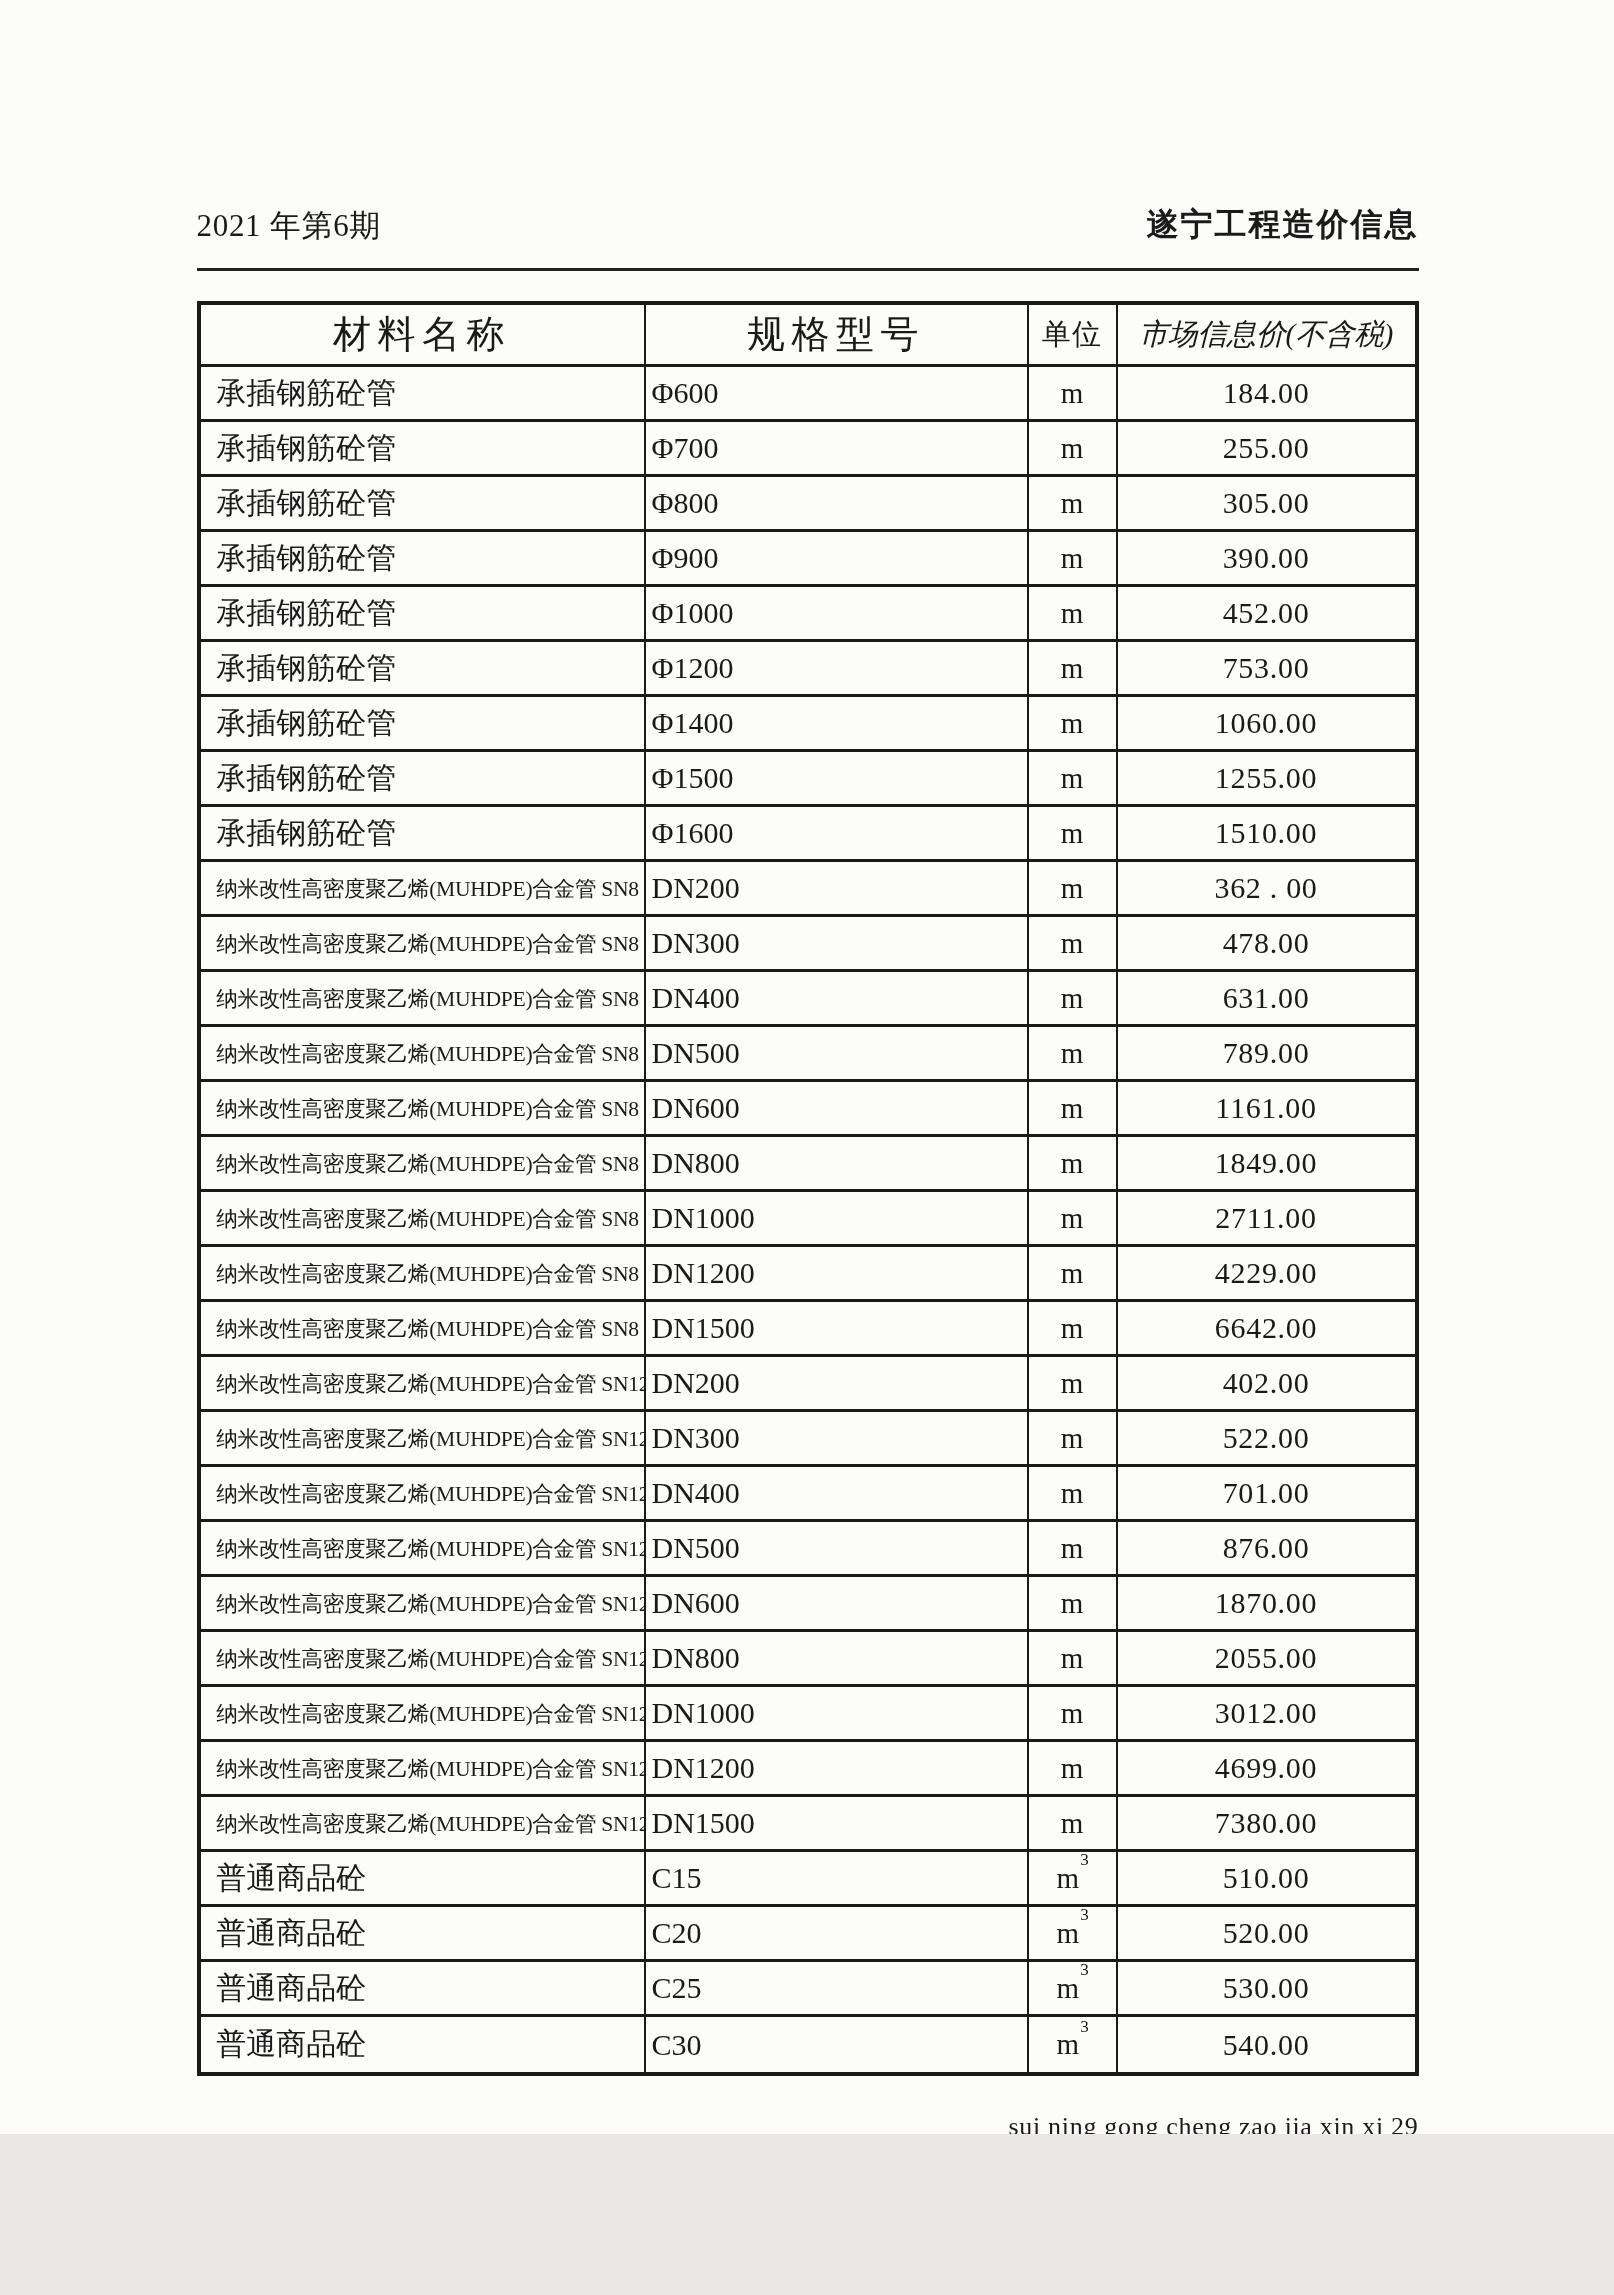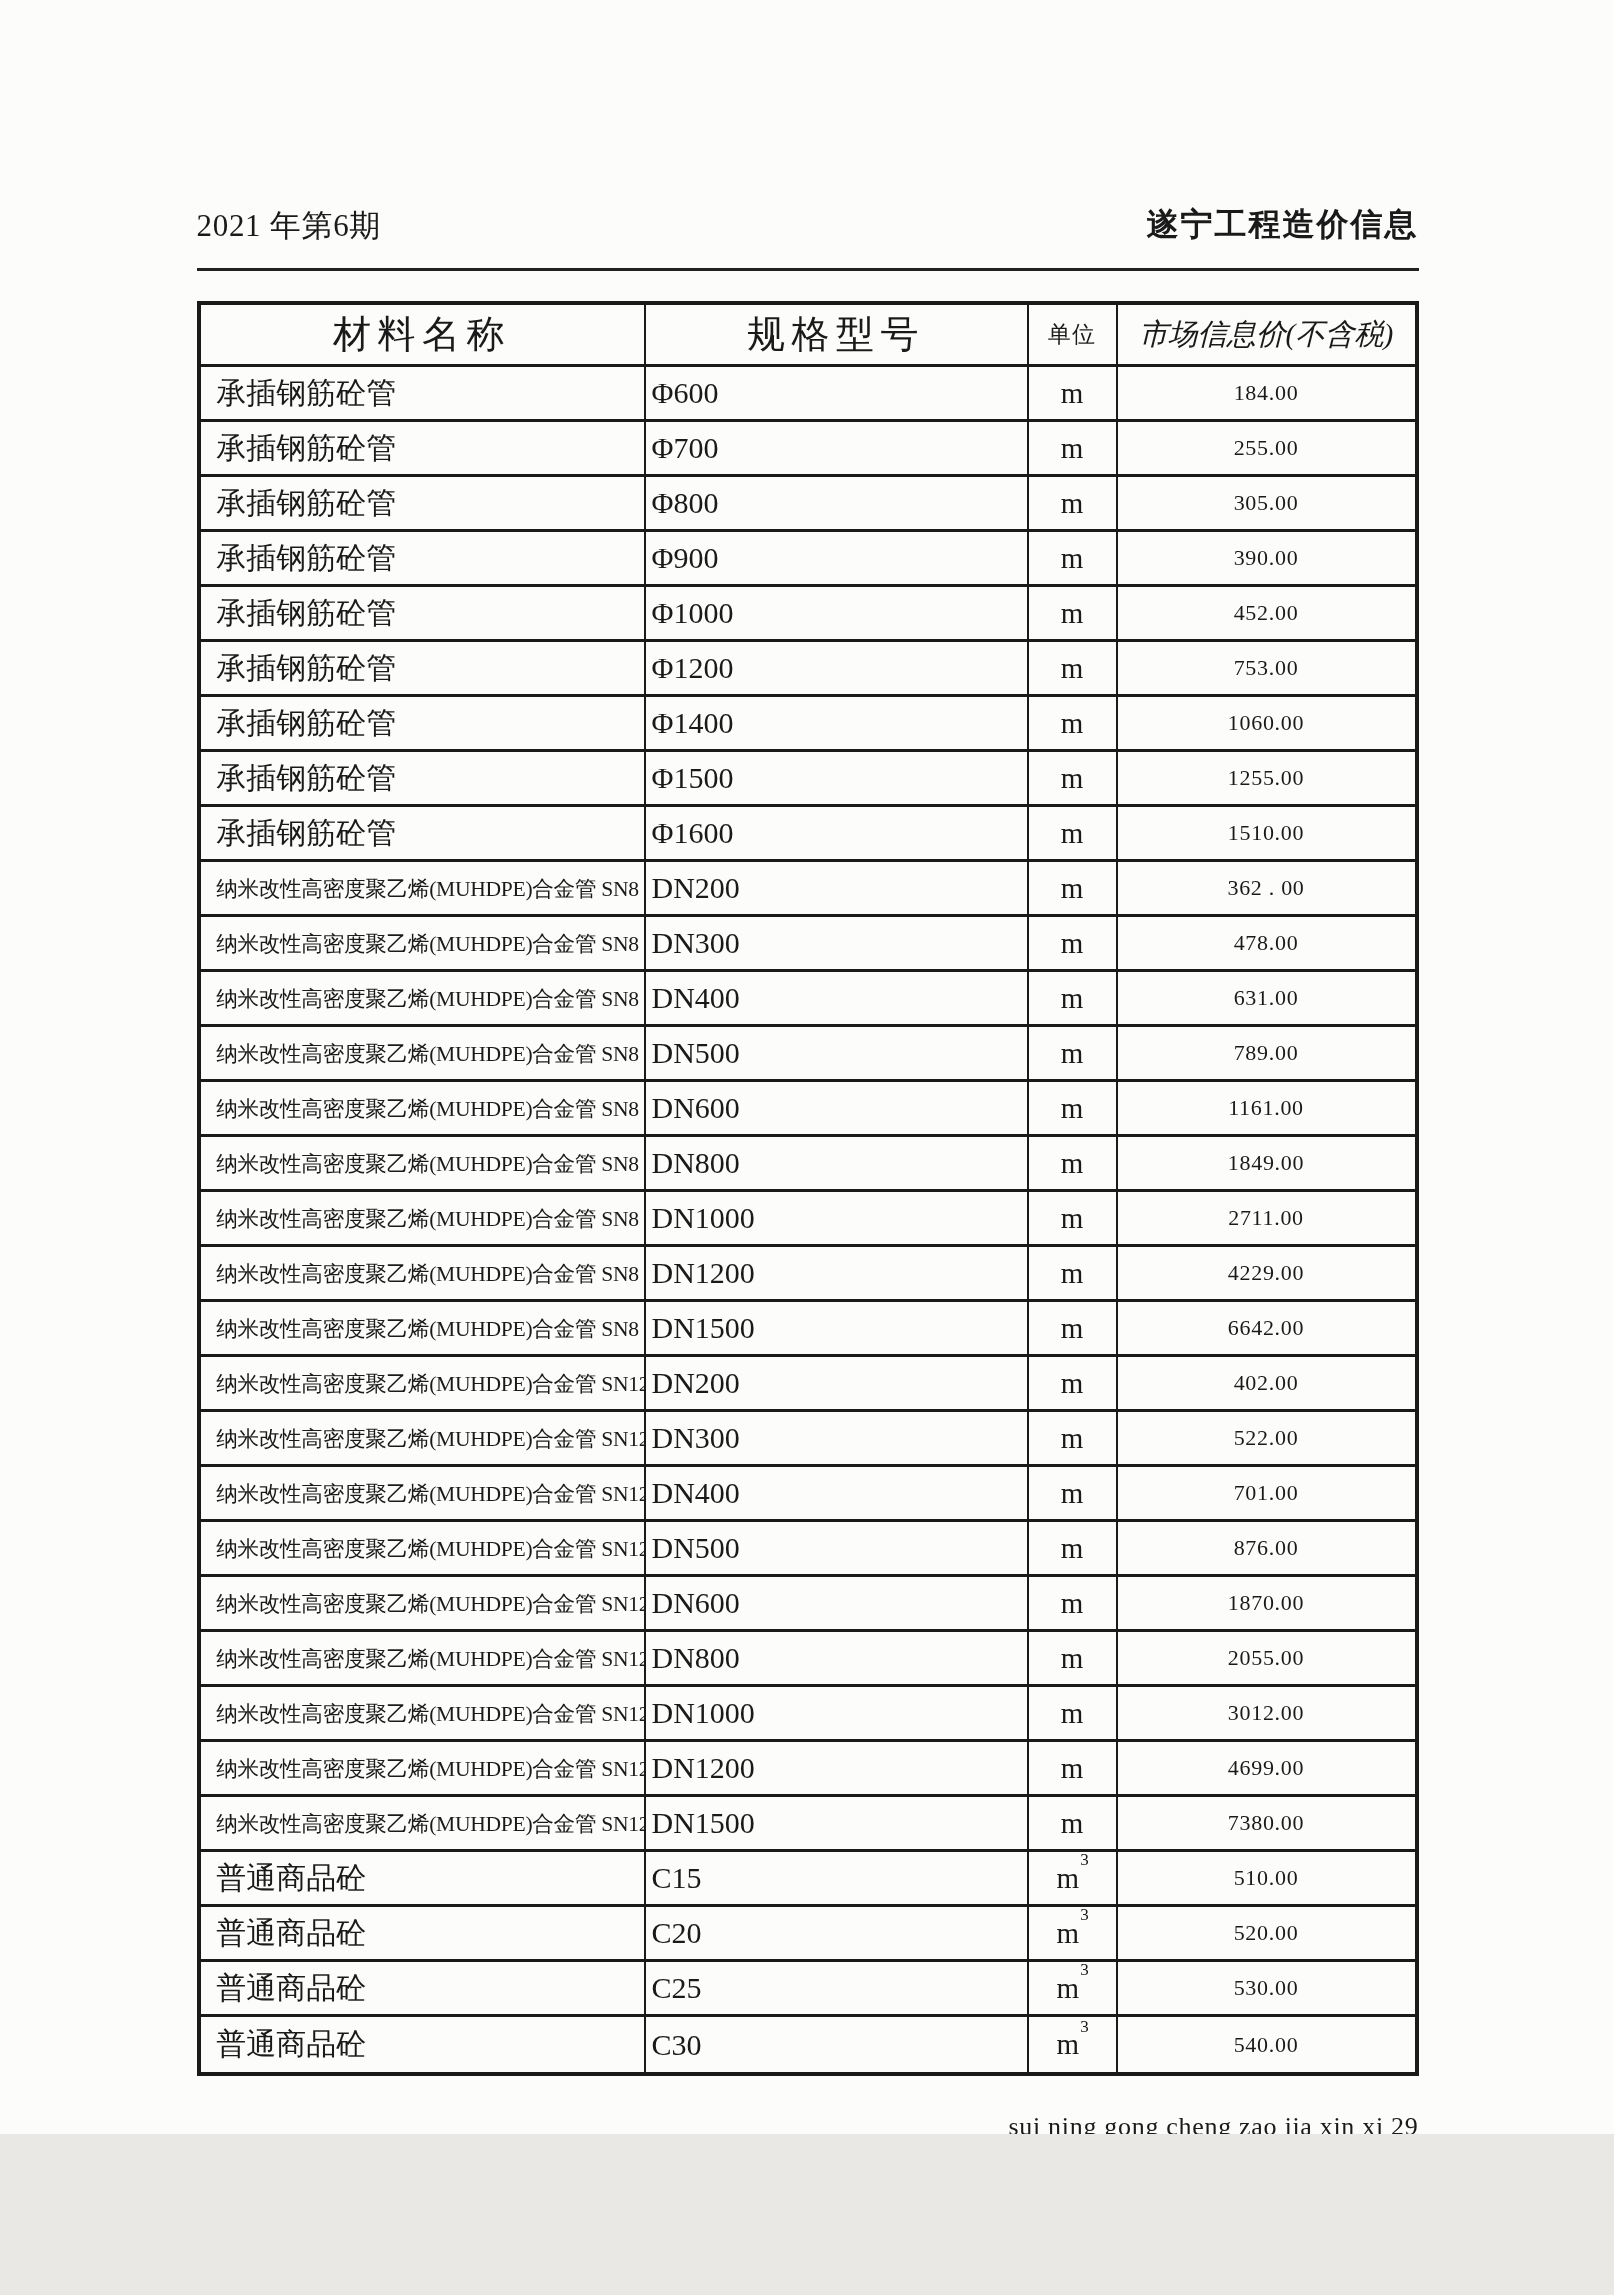--- a/index.html
+++ b/index.html
@@ -26,28 +26,28 @@
   .t-body .t-row:last-child { border-bottom:none; }
 
   .cell { display:flex; align-items:center; overflow:hidden; }
   .c1 { width:445px; border-right:2px solid var(--ink); }
   .c2 { width:383px; border-right:2px solid var(--ink); }
   .c3 { width:89px; border-right:2px solid var(--ink); }
   .c4 { flex:1; }
 
   .t-head .cell { justify-content:center; font-size:38px; }
   .t-head .c1, .t-head .c2 { letter-spacing:6.5px; }
-  .t-head .c3 { letter-spacing:1.3px; font-size:23px; }
+  .t-head .c3 { letter-spacing:1.3px; font-size:29px; }
   .t-head .c4 { letter-spacing:0; font-size:29.4px;font-style:italic; }
 
   .t-body .c1 { padding-left:15.7px; font-size:30px; }
   .t-body .c1 span.small { font-size:21.6px; letter-spacing:-0.3px; white-space:nowrap; }
   .t-body .c2 { padding-left:6px; font-size:30px; }
   .t-body .c3 { justify-content:center; font-size:29px; }
-  .t-body .c4 { justify-content:center; font-size:22px; letter-spacing:0.7px; }
+  .t-body .c4 { justify-content:center; font-size:30px; letter-spacing:0.7px; }
 
   sup.u3 { font-size:17px; line-height:0; position:relative; top:-11.8px; left:1.3px; }
 
   .page-footer { margin-top:36px; text-align:right; font-size:26px; letter-spacing:0.7px; }
 </style>
 </head>
 <body>
 
 <div class="page">
   <div class="content">

